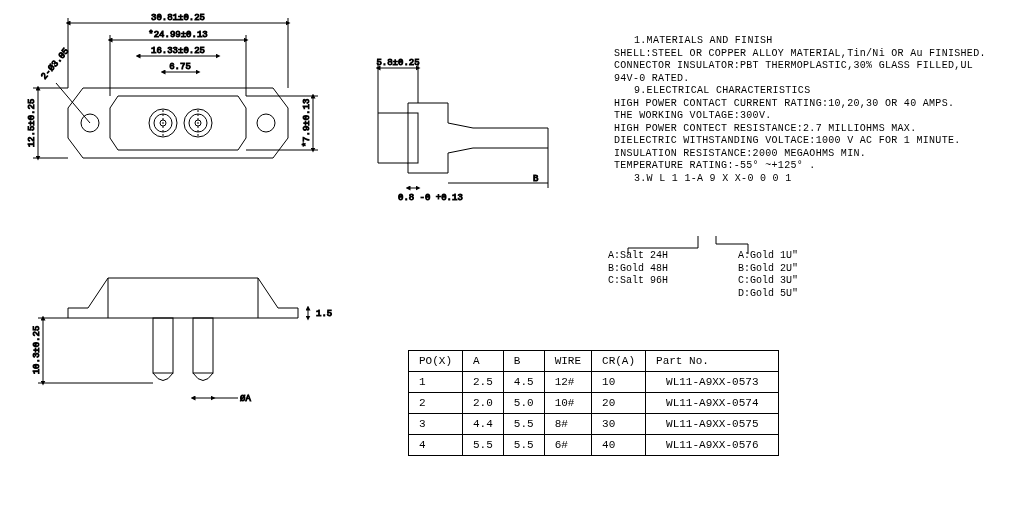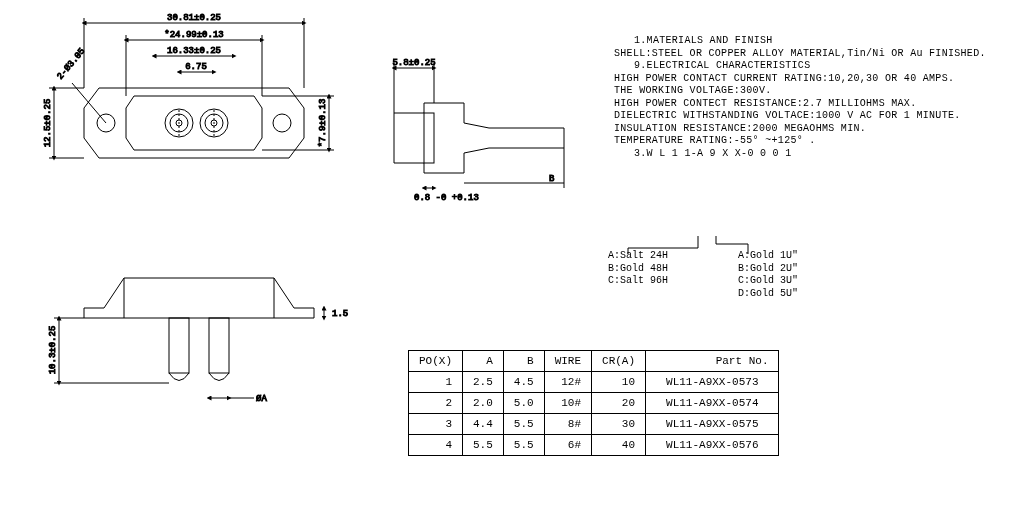--- a/index.html
+++ b/index.html
@@ -9,21 +9,21 @@
     font-family: "Courier New", monospace;
     font-size: 10px;
     color: #000;
     background: #fff;
     width: 1010px;
     height: 505px;
     position: relative;
   }
   .drawing-area {
     position: absolute;
-    left: 24px;
+    left: 8px;
     top: 8px;
     width: 580px;
     height: 490px;
     text-align: right;
   }
   svg { display: block; }
   .dim-text { font-family: "Courier New", monospace; font-size: 9px; fill: #000; }
   .notes {
     position: absolute;
     left: 600px;
@@ -48,21 +48,21 @@
   .spec-table {
     position: absolute;
     left: 408px;
     top: 350px;
     border-collapse: collapse;
     font-size: 11px;
   }
   .spec-table th, .spec-table td {
     border: 1px solid #000;
     padding: 4px 10px;
-    text-align: right;
+    text-align: left;
     font-weight: normal;
   }
   .spec-table th { font-weight: normal; }
   .spec-table td.part { padding: 4px 20px; }
 </style>
 </head>
 <body>
 
 <div class="drawing-area">
   <svg width="580" height="490" viewBox="0 0 580 490">
@@ -159,20 +159,21 @@
         <line x1="145" y1="130" x2="170" y2="130"></line>
         <text class="dim-text" x="172" y="133">ØA</text>
       </g>
     </g>
   </svg>
 </div>
 
 <div class="notes">
   <div class="lvl1">1.MATERIALS AND  FINISH</div>
   <div class="lvl2">SHELL:STEEL OR COPPER ALLOY MATERIAL,Tin/Ni OR Au FINISHED.</div>
+  <div class="lvl2">CONNECTOR INSULATOR:PBT THERMOPLASTIC,30% GLASS FILLED,UL 94V-0 RATED.</div>
   <div class="lvl1">9.ELECTRICAL CHARACTERISTICS</div>
   <div class="lvl2">HIGH POWER CONTACT CURRENT RATING:10,20,30 OR 40 AMPS.</div>
   <div class="lvl2">THE WORKING VOLTAGE:300V.</div>
   <div class="lvl2">HIGH POWER CONTECT RESISTANCE:2.7 MILLIOHMS MAX.</div>
   <div class="lvl2">DIELECTRIC WITHSTANDING VOLTACE:1000 V AC FOR 1 MINUTE.</div>
   <div class="lvl2">INSULATION RESISTANCE:2000 MEGAOHMS MIN.</div>
   <div class="lvl2">TEMPERATURE RATING:-55° ~+125° .</div>
   <div class="lvl1">3.W L 1 1-A 9 X X-0 0 0 1</div>
 </div>
 

